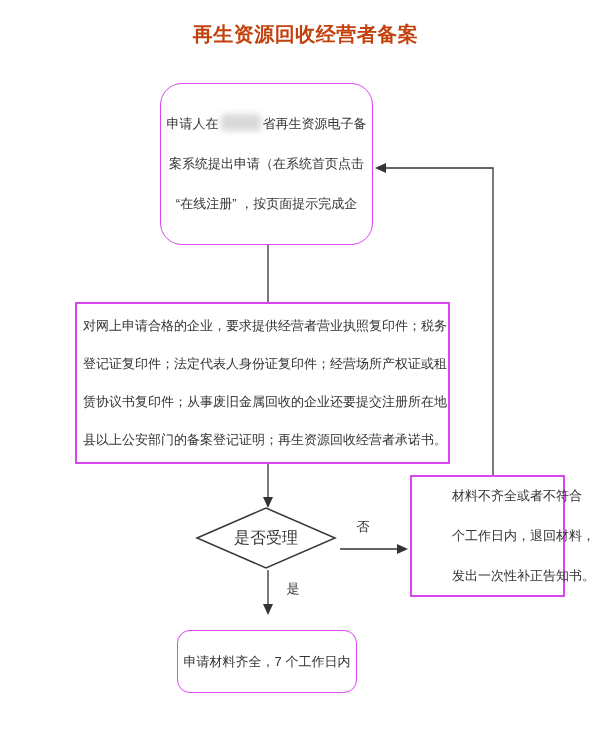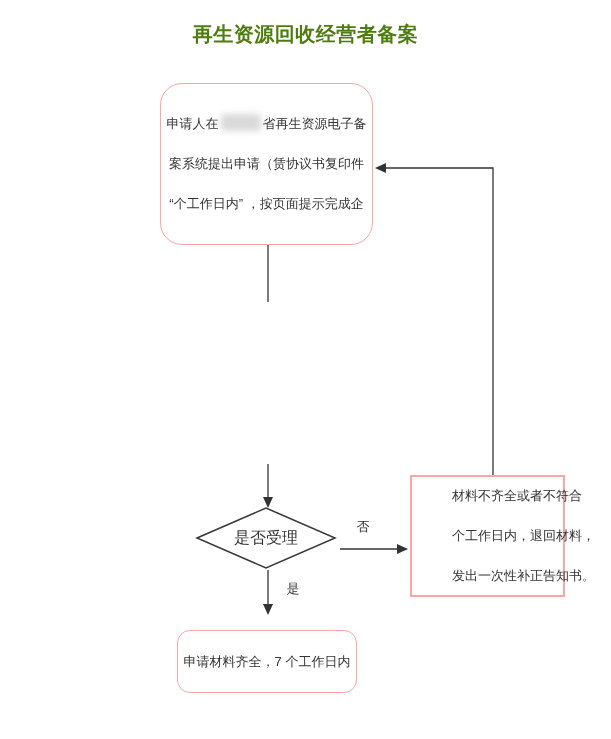--- a/index.html
+++ b/index.html
@@ -2,26 +2,26 @@
 <html><head>
 <meta charset="utf-8">
 <style>
   html,body { margin:0; padding:0; background:#ffffff; }
   .stage {
     position:relative; width:611px; height:739px; background:#ffffff;
     font-family:"Liberation Sans", sans-serif; color:#333333; overflow:hidden;
   }
   .title {
     position:absolute; top:21px; left:0; right:0;
-    text-align:center; font-size:20px; font-weight:bold; letter-spacing:0.5px; color:#4d7c0f;
+    text-align:center; font-size:20px; font-weight:bold; letter-spacing:0.5px; color:#c2410c;
   }
   .svg-layer { position:absolute; left:0; top:0; width:611px; height:739px; }
   .box {
     position:absolute; box-sizing:border-box; background:#ffffff;
-    border:2px solid #fca5a5; display:flex; flex-direction:column; justify-content:center;
+    border:2px solid #d946ef; display:flex; flex-direction:column; justify-content:center;
     font-size:13px; color:#333333;
   }
   .rounded { border-width:1.5px; border-radius:22px; }
   .small-rounded { border-width:1.5px; border-radius:13px; }
   .center-lines { text-align:center; }
   .box1 { left:160px; top:83px; width:213px; height:162px; }
   .box1 .tl { line-height:40px; white-space:nowrap; }
   .box2 { left:75px; top:302px; width:375px; height:162px; padding:0 6px; }
   .box2 .tl { line-height:38px; white-space:nowrap; text-align:left; }
   .reject { left:410px; top:475px; width:155px; height:122px;padding-left:40px; }
@@ -64,24 +64,30 @@
 
     <line x1="268" y1="570" x2="268" y2="605" stroke="#333333" stroke-width="1.3"></line>
     <polygon points="263,604 273,604 268,615" fill="#333333"></polygon>
 
     <polyline points="493,475 493,168 386,168" fill="none" stroke="#333333" stroke-width="1.3"></polyline>
     <polygon points="386,163 386,173 375,168" fill="#333333"></polygon>
   </svg>
 
   <div class="box rounded box1 center-lines">
     <div class="tl"><span>申请人在</span><span class="redact"></span><span>省再生资源电子备</span></div>
-    <div class="tl">案系统提出申请（赁协议书复印件</div>
-    <div class="tl">“个工作日内” ，按页面提示完成企</div>
+    <div class="tl">案系统提出申请（在系统首页点击</div>
+    <div class="tl">“在线注册” ，按页面提示完成企</div>
   </div>
 
+  <div class="box box2">
+    <div class="tl">对网上申请合格的企业，要求提供经营者营业执照复印件；税务</div>
+    <div class="tl">登记证复印件；法定代表人身份证复印件；经营场所产权证或租</div>
+    <div class="tl">赁协议书复印件；从事废旧金属回收的企业还要提交注册所在地</div>
+    <div class="tl">县以上公安部门的备案登记证明；再生资源回收经营者承诺书。</div>
+  </div>
 
   <div class="diamond-label">是否受理</div>
 
   <div class="edge-label label-no">否</div>
   <div class="edge-label label-yes">是</div>
 
   <div class="box reject center-lines">
     <div class="tl">材料不齐全或者不符合</div>
     <div class="tl">个工作日内，退回材料，</div>
     <div class="tl">发出一次性补正告知书。</div>

